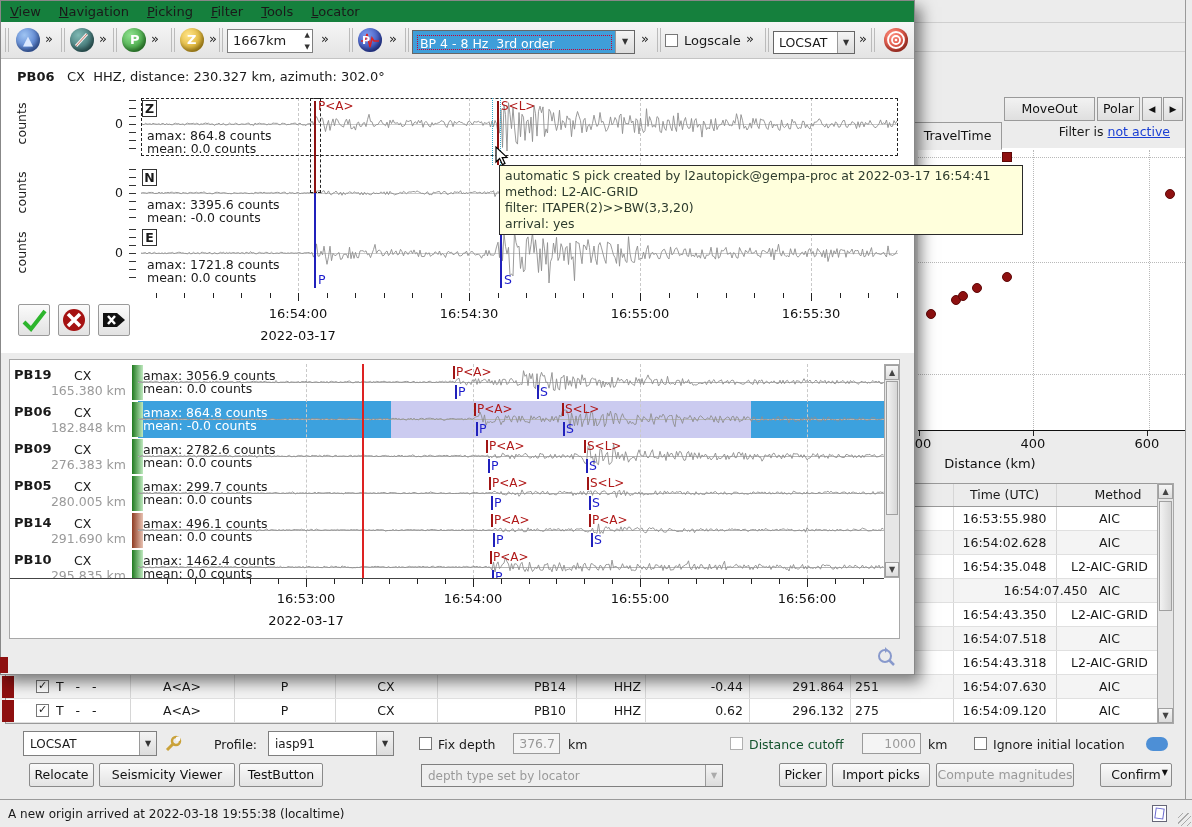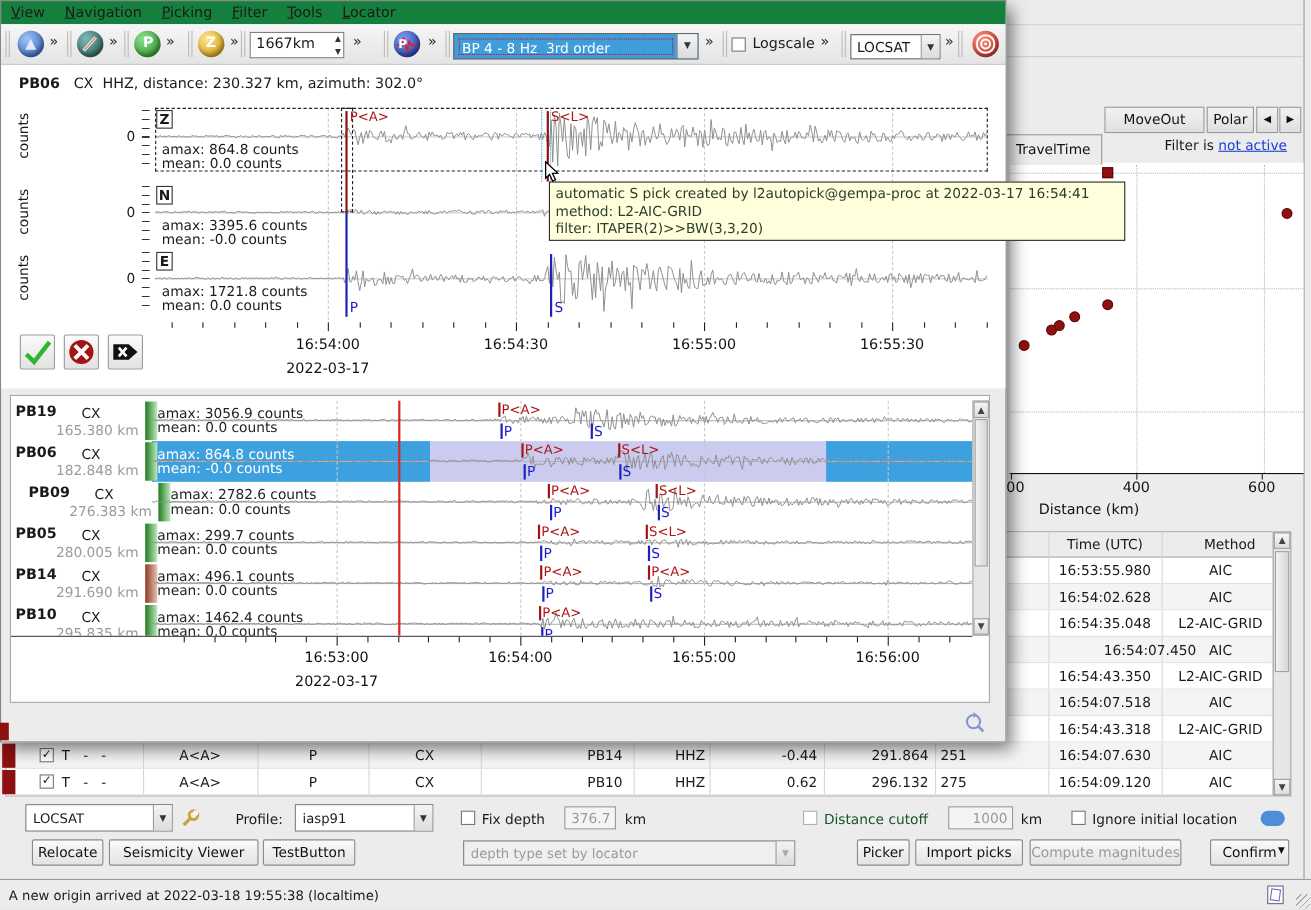--- a/index.html
+++ b/index.html
@@ -511,21 +511,21 @@
           <div style="position: absolute; left: 133px; top: 17px; font-size: 12.5px; color: rgb(255, 255, 255); z-index: 4;">mean: -0.0 counts</div>
           <div style="position: absolute; left: 464px; top: 2px; width: 2px; height: 13px; background: rgb(160, 21, 21); z-index: 4;"></div>
           <div class="pickred" style="position: absolute; left: 467px; top: 1px; z-index: 4;">P&lt;A&gt;</div>
           <div style="position: absolute; left: 552px; top: 2px; width: 2px; height: 13px; background: rgb(160, 21, 21); z-index: 4;"></div>
           <div class="pickred" style="position: absolute; left: 555px; top: 1px; z-index: 4;">S&lt;L&gt;</div>
           <div style="position: absolute; left: 466px; top: 21px; width: 2px; height: 14px; background: rgb(32, 32, 187); z-index: 4;"></div>
           <div class="pickblue" style="position: absolute; left: 469px; top: 20px; z-index: 4;">P</div>
           <div style="position: absolute; left: 553px; top: 21px; width: 2px; height: 14px; background: rgb(32, 32, 187); z-index: 4;"></div>
           <div class="pickblue" style="position: absolute; left: 556px; top: 20px; z-index: 4;">S</div>
         </div>
-        <div style="position: absolute; left: 12px; top: 74px; width: 874px; height: 37px;">
+        <div style="position: absolute; left: 0px; top: 74px; width: 874px; height: 37px;">
           <div style="position: absolute; left: 4px; top: 3px; font-weight: bold; font-size: 13px;">PB09</div>
           <div style="position: absolute; left: 64px; top: 4px; font-size: 12.5px;">CX</div>
           <div style="position: absolute; left: 10px; top: 19px; width: 106px; text-align: right; color: rgb(154, 154, 154); font-size: 12.5px;">276.383 km</div>
           <div style="position: absolute; left: 122px; top: 1px; width: 11px; height: 35px; background: linear-gradient(90deg, rgb(31, 122, 31), rgb(191, 233, 191));"></div>
           <div style="position: absolute; left: 128px; top: 18px; width: 746px; height: 1px; background: rgb(181, 181, 181);"></div>
           <div style="position: absolute; left: 133px; top: 4px; font-size: 12.5px; color: rgb(34, 34, 34); z-index: 4;">amax: 2782.6 counts</div>
           <div style="position: absolute; left: 133px; top: 17px; font-size: 12.5px; color: rgb(34, 34, 34); z-index: 4;">mean: 0.0 counts</div>
           <div style="position: absolute; left: 476px; top: 2px; width: 2px; height: 13px; background: rgb(160, 21, 21); z-index: 4;"></div>
           <div class="pickred" style="position: absolute; left: 479px; top: 1px; z-index: 4;">P&lt;A&gt;</div>
           <div style="position: absolute; left: 574px; top: 2px; width: 2px; height: 13px; background: rgb(160, 21, 21); z-index: 4;"></div>
@@ -662,18 +662,19 @@
         <div style="position: absolute; left: 499px; top: 230px; width: 2px; height: 57px; background: rgb(32, 32, 187); z-index: 6;"></div>
         <div class="pickblue" style="position: absolute; left: 317px; top: 271px; z-index: 6;">P</div>
         <div class="pickblue" style="position: absolute; left: 503px; top: 271px; z-index: 6;">S</div>
       </div>
   </div>
 
   <div id="tooltip">
     <div>automatic S pick created by l2autopick@gempa-proc at 2022-03-17 16:54:41</div>
     <div>method: L2-AIC-GRID</div>
     <div>filter: ITAPER(2)&gt;&gt;BW(3,3,20)</div>
+    <div>arrival: yes</div>
   </div>
 
   <svg class="abs" style="left:495px;top:146px;z-index:70" width="14" height="20" viewBox="0 0 14 20">
     <path d="M1,1 L1,16 L4.6,12.6 L7.4,18.6 L10,17.4 L7.2,11.6 L12,11.4 Z" fill="#fff" stroke="#000" stroke-width="1.2"></path>
   </svg>
 </div>
 
 </body></html>

